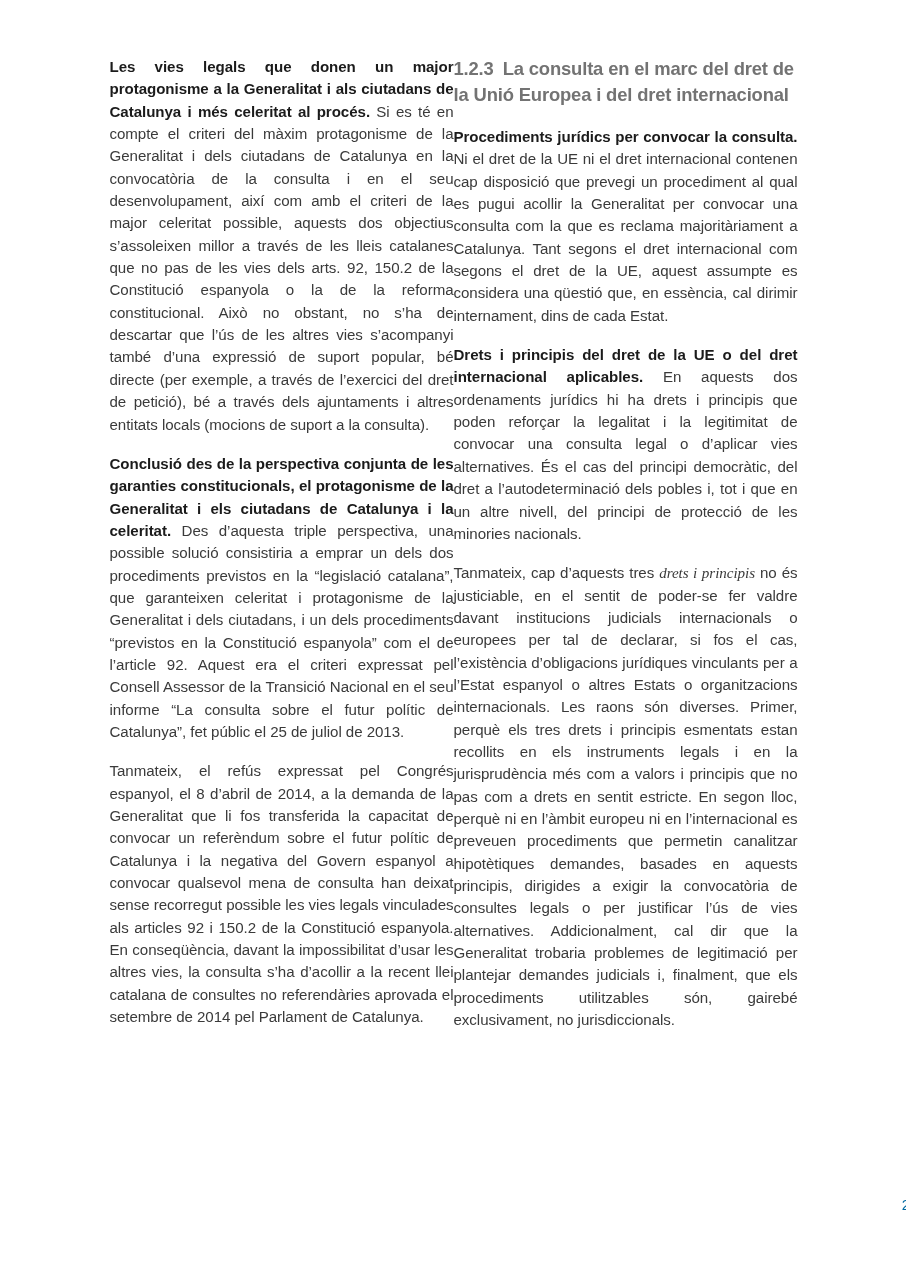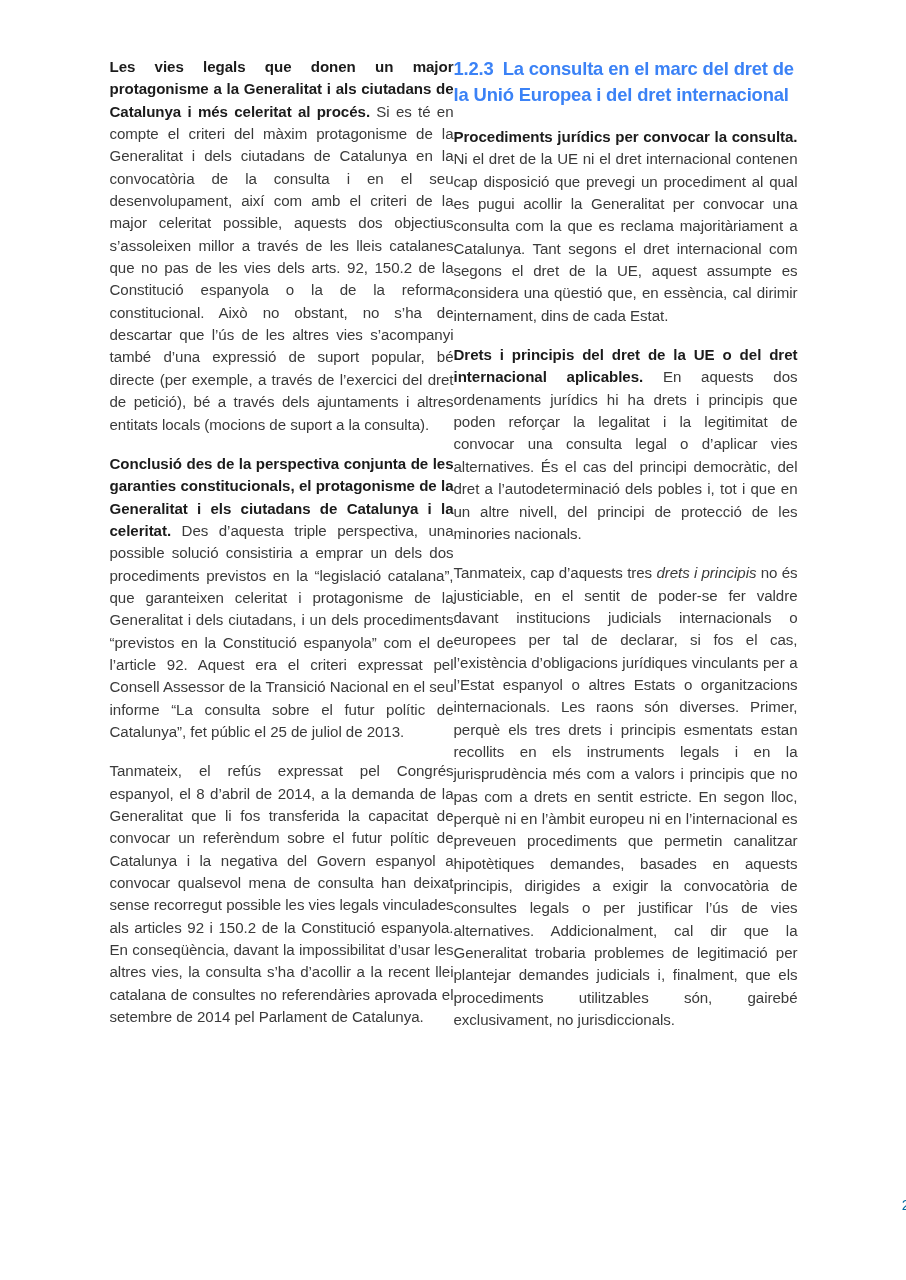--- a/index.html
+++ b/index.html
@@ -38,21 +38,21 @@
 
   .col {
     width: 344px;
   }
 
   
   .sec-heading {
     font-size: 18.4px;
     line-height: 25.5px;
     font-weight: bold;
-    color: #3b82f6;
+    color: #737373;
     margin: 0 0 19px 0;
     letter-spacing: -0.15px;
     text-align: left;
   }
   .sec-heading .num {
     margin-right: 9px;
   }
 
   p.para {
     margin: 0 0 17px 0;
@@ -68,20 +68,21 @@
   p.para:last-child {
     margin-bottom: 0;
   }
 
   p.para .lead {
     font-weight: bold;
     color: #1b1b1b;
   }
   p.para em {
     font-style: italic;
+    font-family: Liberation Serif, serif;
   }
 
   .folio {
     position: absolute;
     left: 12px;
     top: 1196px;
     width: 906px;
     text-align: right;
     font-size: 14.6px;
     color: #0369a1;

